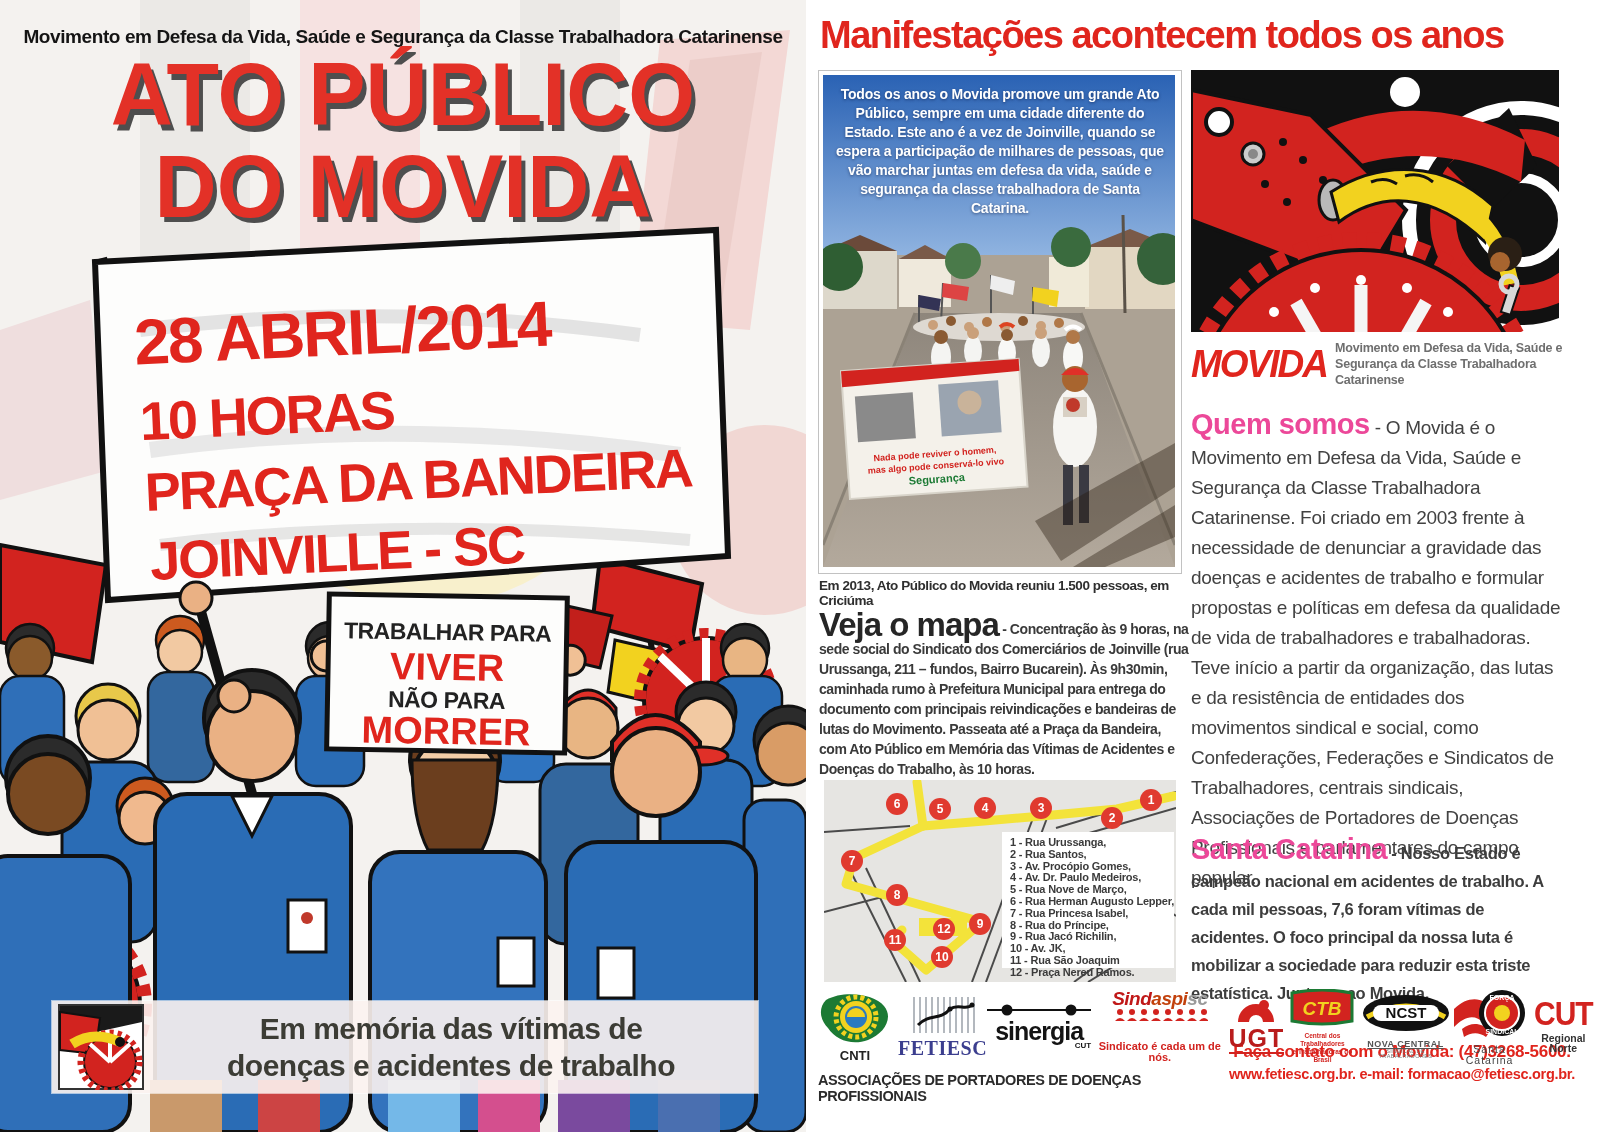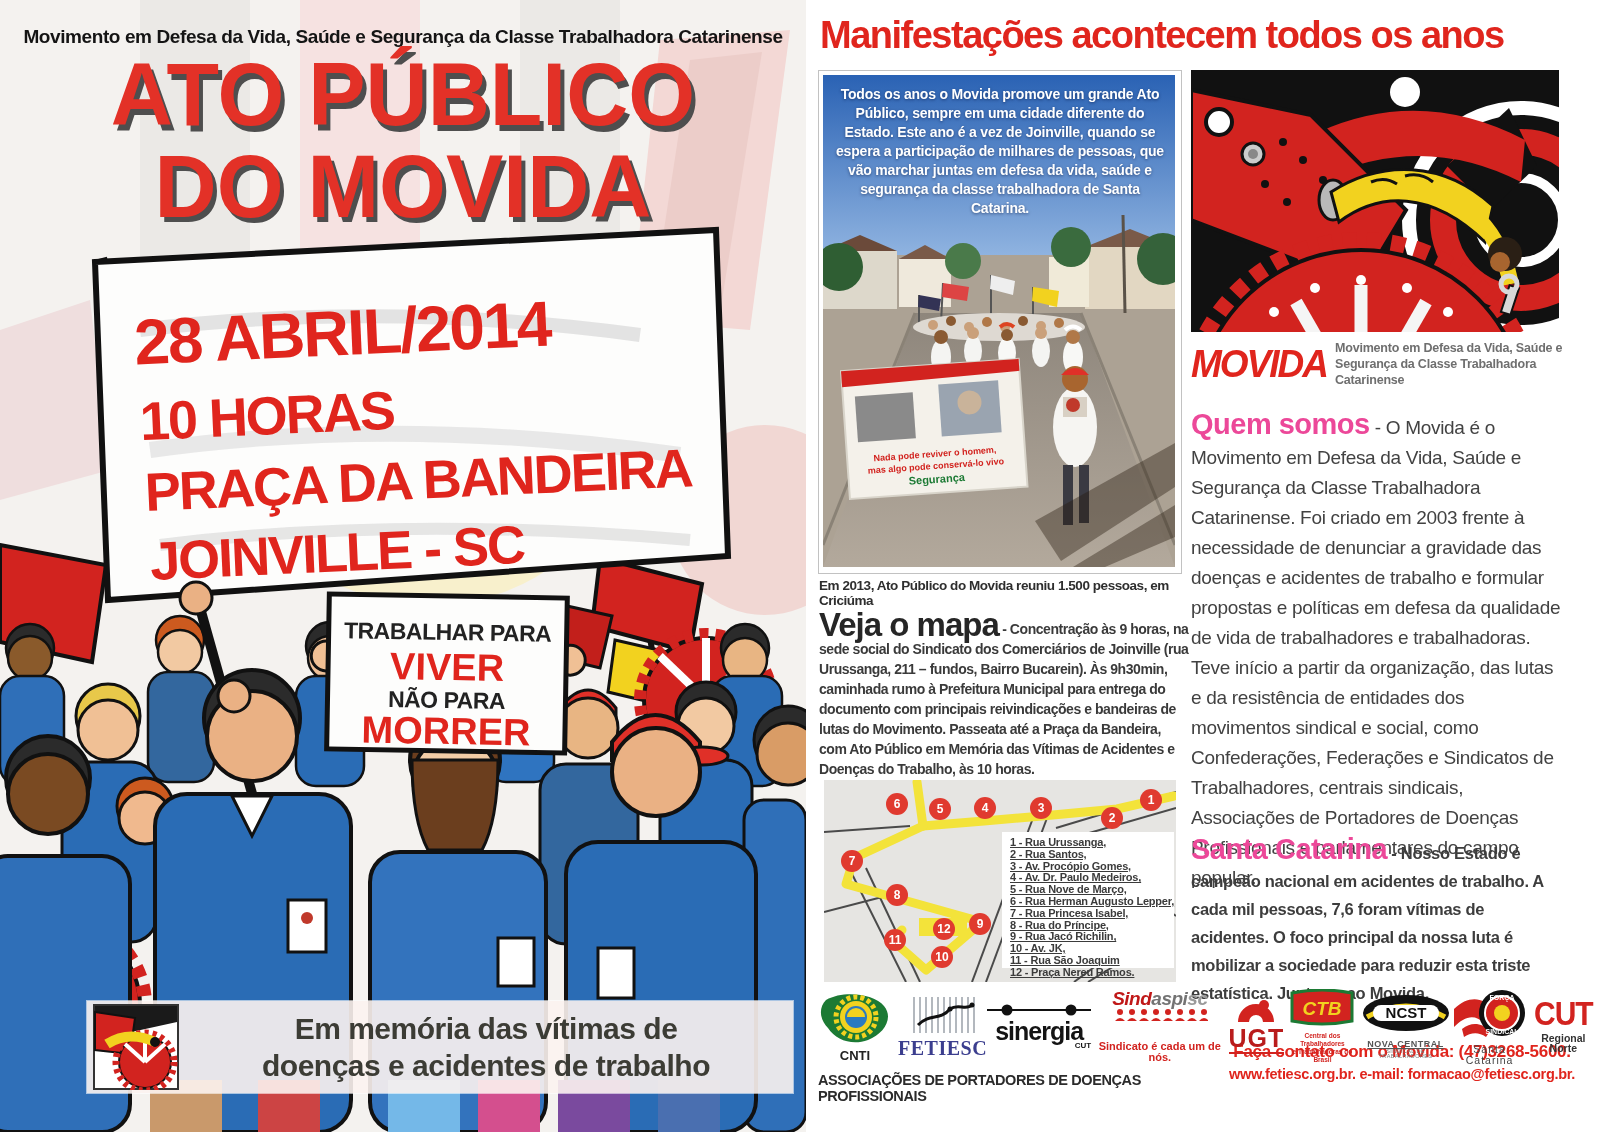--- a/index.html
+++ b/index.html
@@ -18,21 +18,20 @@
   .lp-title{
     position:absolute;top:52px;left:0;width:100%;text-align:center;z-index:3;
     color:#e33127;font-weight:bold;font-size:86px;line-height:88px;letter-spacing:0px;
     text-shadow:4px 5px 0 #4e4e4e;
     transform:scaleY(1.04);
   }
   .memorial-banner{
     position:absolute;left:52px;top:1001px;width:706px;height:92px;z-index:4;
     background:rgba(252,243,239,0.9);display:flex;align-items:center;
     box-shadow:0 0 0 1px rgba(255,255,255,0.6);
-    margin-left:35px;
   }
   .memorial-banner .logo-box{flex:0 0 86px;height:86px;margin-left:6px;}
   .memorial-text{
     flex:1;text-align:center;color:#3c3c35;font-weight:bold;
     font-size:30px;line-height:37px;letter-spacing:-0.5px;
   }
   
   .page-right{position:absolute;left:806px;top:0;width:794px;height:1132px;background:#fff;}
   .rp-title{
     position:absolute;left:14px;top:14px;width:775px;
@@ -54,21 +53,21 @@
   }
   .veja-block{
     position:absolute;left:13px;top:601px;width:371px;
     font-size:14px;line-height:20px;color:#3a3a3a;font-weight:bold;letter-spacing:-0.45px;
   }
   .veja-block .veja-h{font-size:33px;font-weight:bold;color:#262626;letter-spacing:-1px;vertical-align:-2px;}
   .map-wrap{position:absolute;left:18px;top:780px;width:352px;height:202px;}
   .street-list{
     position:absolute;left:178px;top:52px;width:172px;height:136px;
     background:#fff;padding:5px 0 0 8px;box-sizing:border-box;
-    font-size:11px;font-weight:bold;color:#3b3b3b;line-height:11.8px;letter-spacing:-0.2px;text-decoration:underline;
+    font-size:11px;font-weight:bold;color:#3b3b3b;line-height:11.8px;letter-spacing:-0.2px;
   }
   .street-list div{white-space:nowrap;}
   .artwork{position:absolute;left:385px;top:70px;width:368px;height:262px;background:#000;}
   .movida-line{position:absolute;left:385px;top:340px;width:375px;display:flex;align-items:center;}
   .movida-name{
     color:#e0251d;font-weight:bold;font-style:italic;font-size:37px;letter-spacing:-2px;
     margin-right:8px;transform:scaleY(1.05);
   }
   .movida-tags{font-size:12.5px;line-height:16px;color:#6f6f6f;font-weight:bold;letter-spacing:-0.2px;}
   .body-col{position:absolute;left:385px;width:374px;color:#424242;}
@@ -81,21 +80,21 @@
     display:flex;align-items:center;justify-content:space-between;z-index:2;
   }
   .logo{text-align:center;line-height:1;}
   .logo .lbl{font-weight:bold;}
   .cnti-lbl{font-size:13px;color:#222;margin-top:2px;}
   .fetiesc-lbl{font-family:"Liberation Serif",serif;font-size:20px;font-weight:bold;color:#3b3e8e;letter-spacing:0.5px;}
   .sinergia-lbl{font-size:25px;font-weight:bold;color:#141414;letter-spacing:-1px;}
   .sinergia-sub{font-size:8px;font-weight:bold;color:#141414;text-align:right;margin-top:-2px;}
   .sind-line{font-size:19px;font-weight:bold;font-style:italic;letter-spacing:-0.5px;}
   .sind-a{color:#c01818;}
-  .sind-b{color:#737373;}
+  .sind-b{color:#c2410c;}
   .sind-c{color:#9a9a9a;}
   .sind-sub{font-size:11px;font-weight:bold;color:#d2231f;margin-top:17px;}
   .ugt-lbl{font-size:25px;font-weight:bold;color:#b91c1c;letter-spacing:1px;border-bottom:2px solid #d2231f;padding-bottom:1px;}
   .ctb-sub{font-size:6.5px;font-weight:bold;color:#d2231f;line-height:8px;margin-top:2px;}
   .ncst-sub1{font-size:9px;color:#555;font-weight:bold;margin-top:2px;letter-spacing:0.5px;text-decoration:underline;}
   .ncst-sub2{font-size:5.5px;color:#777;letter-spacing:0.4px;}
   .forca-sub{font-size:10.5px;color:#444;letter-spacing:1px;margin-top:2px;}
   .cut-lbl{font-size:30px;font-weight:bold;color:#d2231f;letter-spacing:-1px;transform:scaleY(1.1);}
   .cut-sub{font-size:10.5px;font-weight:bold;color:#333;margin-top:4px;}
   .assoc-line{

